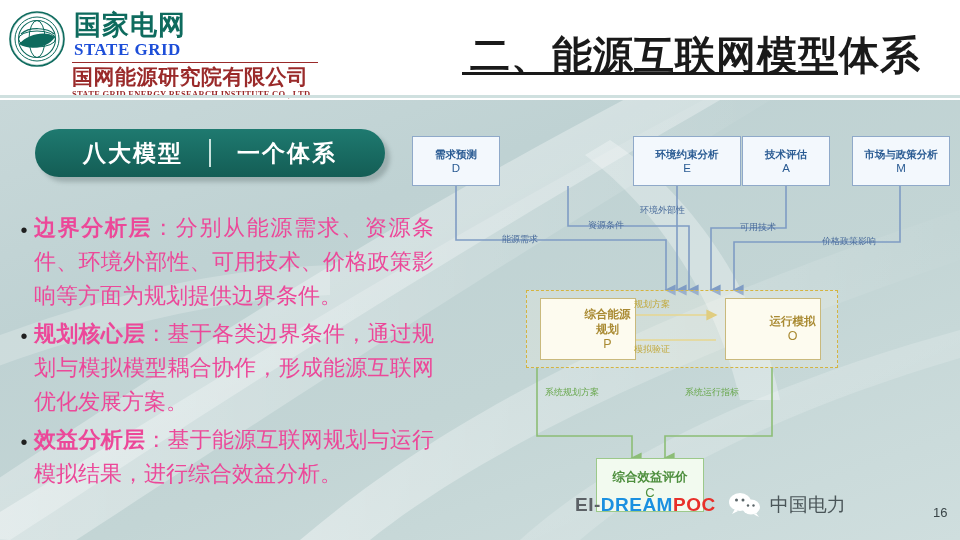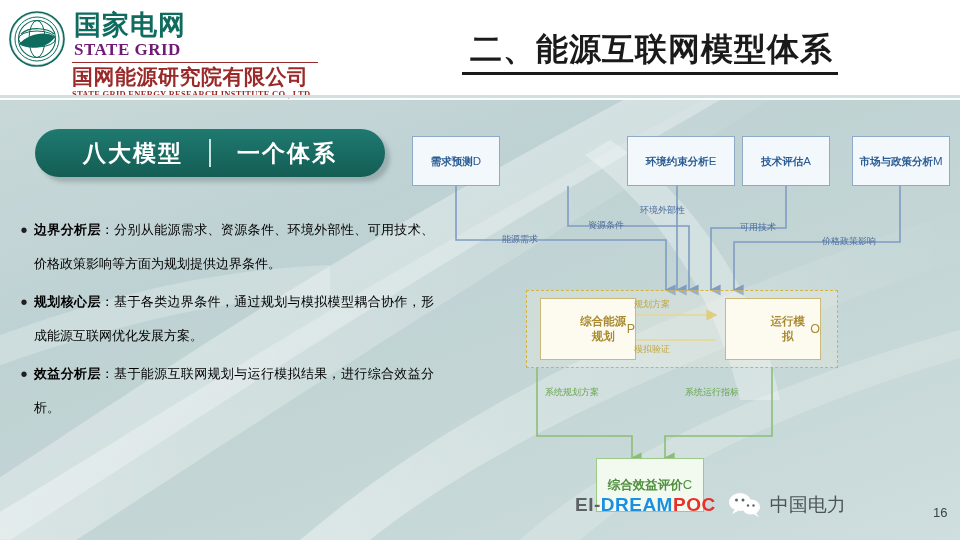--- a/index.html
+++ b/index.html
@@ -11,29 +11,29 @@
   .slide{position:relative;width:960px;height:540px;overflow:hidden;}
 
   
   .header{position:absolute;left:0;top:0;width:960px;height:98px;background:#ffffff;z-index:20;}
   .hdr-rule{position:absolute;left:0;top:95px;width:960px;height:3px;background:#cfe0df;}
 
   .logo-wrap{position:absolute;left:8px;top:6px;width:310px;height:86px;}
   .sg-logo{position:absolute;left:0;top:4px;width:58px;height:58px;}
   .sg-cn{position:absolute;left:66px;top:4px;font-size:27px;font-weight:bold;color:#0e6b5e;letter-spacing:1px;
          font-family:"DejaVu Sans",sans-serif;line-height:30px;}
-  .sg-en{position:absolute;left:66px;top:34px;font-size:17px;font-weight:bold;color:#701a75;
+  .sg-en{position:absolute;left:66px;top:34px;font-size:17px;font-weight:bold;color:#1d4ed8;
          font-family:"Liberation Serif",serif;letter-spacing:.5px;line-height:19px;}
   .sg-div{position:absolute;left:64px;top:56px;width:246px;height:1px;background:#9a2a2a;}
   .sg-cn2{position:absolute;left:64px;top:60px;font-size:21px;font-weight:bold;color:#9a2a2a;
           font-family:Liberation Serif, serif;letter-spacing:.5px;line-height:23px;}
   .sg-en2{position:absolute;left:64px;top:83px;font-size:8.5px;font-weight:bold;color:#9a2a2a;
           font-family:"Liberation Serif",serif;letter-spacing:.3px;}
 
-  .slide-title{position:absolute;left:470px;top:28px;font-size:32px;font-weight:bold;color:#1a1a1a;
+  .slide-title{position:absolute;left:470px;top:28px;font-size:40px;font-weight:bold;color:#1a1a1a;
                font-family:"DejaVu Sans",sans-serif;letter-spacing:1px;}
   .title-underline{position:absolute;left:462px;top:72px;width:376px;height:3px;background:#1a1a1a;}
 
   
   .body-bg{position:absolute;left:0;top:100px;width:960px;height:440px;
            background:linear-gradient(160deg,#c8d8d9 0%,#bfd2d3 30%,#c3d5d5 60%,#cfdede 100%);
            overflow:hidden;}
 
   
   .banner-shadow{position:absolute;left:40px;top:134px;width:350px;height:48px;
@@ -42,27 +42,27 @@
           background:linear-gradient(180deg,#1f7a70 0%,#186a61 55%,#145d55 100%);z-index:5;
           display:flex;align-items:center;justify-content:center;}
   .banner-t{font-size:23px;font-weight:bold;color:#ffffff;font-family:"DejaVu Sans",sans-serif;
             letter-spacing:2px;}
   .banner-sep{width:2px;height:28px;background:#c9e3de;margin:0 26px;}
 
   
   .bullets{position:absolute;left:14px;top:213px;width:420px;z-index:6;}
   .bul{display:flex;margin-bottom:4px;}
   .bul-dot{width:20px;flex:0 0 20px;font-size:20px;color:#1f1f1f;line-height:34px;text-align:center;}
-  .bul-txt{flex:1;font-size:13px;line-height:34px;color:#000000;
-           font-family:Liberation Serif, serif;text-align:justify;}
+  .bul-txt{flex:1;font-size:22px;line-height:34px;color:#ec4899;
+           font-family:Liberation Mono, monospace;text-align:justify;}
   .bul-txt b{font-weight:bold;}
 
   
   .diagram{position:absolute;left:400px;top:100px;width:560px;height:420px;z-index:6;}
-  .dbox{position:absolute;box-sizing:border-box;display:flex;
+  .dbox{position:absolute;box-sizing:border-box;display:flex;flex-direction:column;
         align-items:center;justify-content:center;text-align:center;}
   .blue-box{background:#f3f8fd;border:1px solid #8fa9c9;color:#2a5b93;}
   .blue-box .bt{font-size:10.5px;font-weight:bold;font-family:"DejaVu Sans",sans-serif;line-height:14px;}
   .blue-box .bc{font-size:11.5px;font-family:"Liberation Sans",sans-serif;line-height:14px;}
   .yel-box{background:#fdfbef;border:1px solid #c9b97c;color:#a98a32;padding-left:39px;}
   .yel-box .bt{font-size:11.5px;font-weight:bold;font-family:"DejaVu Sans",sans-serif;line-height:15px;}
   .yel-box .bc{font-size:12.5px;font-family:"Liberation Sans",sans-serif;line-height:15px;}
   .grn-box{background:#f2faef;border:1px solid #9cc98a;color:#4e8f3e;}
   .grn-box .bt{font-size:12.5px;font-weight:bold;font-family:"DejaVu Sans",sans-serif;line-height:16px;}
   .grn-box .bc{font-size:13px;font-family:"Liberation Sans",sans-serif;line-height:16px;}
@@ -186,21 +186,21 @@
       <g stroke="#8cbd76" stroke-width="1.6" fill="none">
         <path d="M 137 268 L 137 336 L 232 336 L 232 358" marker-end="url(#ag)"></path>
         <path d="M 372 268 L 372 336 L 265 336 L 265 358" marker-end="url(#ag)"></path>
       </g>
     </svg>
 
     <div class="dbox blue-box" style="left:12px;top:36px;width:88px;height:50px;">
       <div class="bt">需求预测</div>
       <div class="bc">D</div>
     </div>
-    <div class="dbox blue-box" style="left:227px;top:36px;width:108px;height:50px;">
+    <div class="dbox blue-box" style="left:233px;top:36px;width:108px;height:50px;">
       <div class="bt">环境约束分析</div>
       <div class="bc">E</div>
     </div>
     <div class="dbox blue-box" style="left:342px;top:36px;width:88px;height:50px;">
       <div class="bt">技术评估</div>
       <div class="bc">A</div>
     </div>
     <div class="dbox blue-box" style="left:452px;top:36px;width:98px;height:50px;">
       <div class="bt">市场与政策分析</div>
       <div class="bc">M</div>

